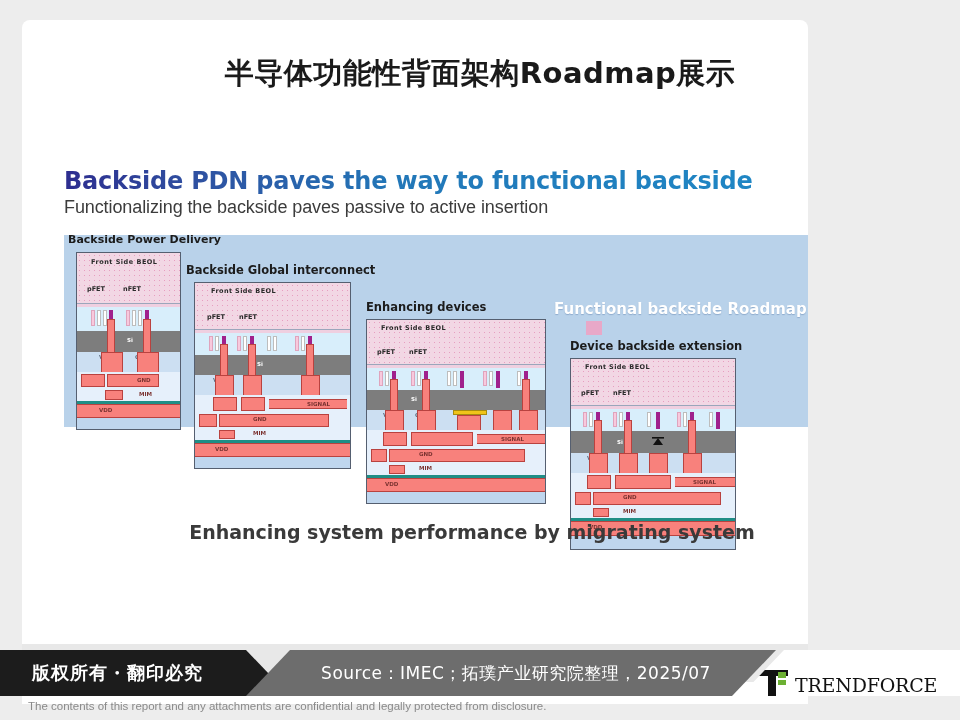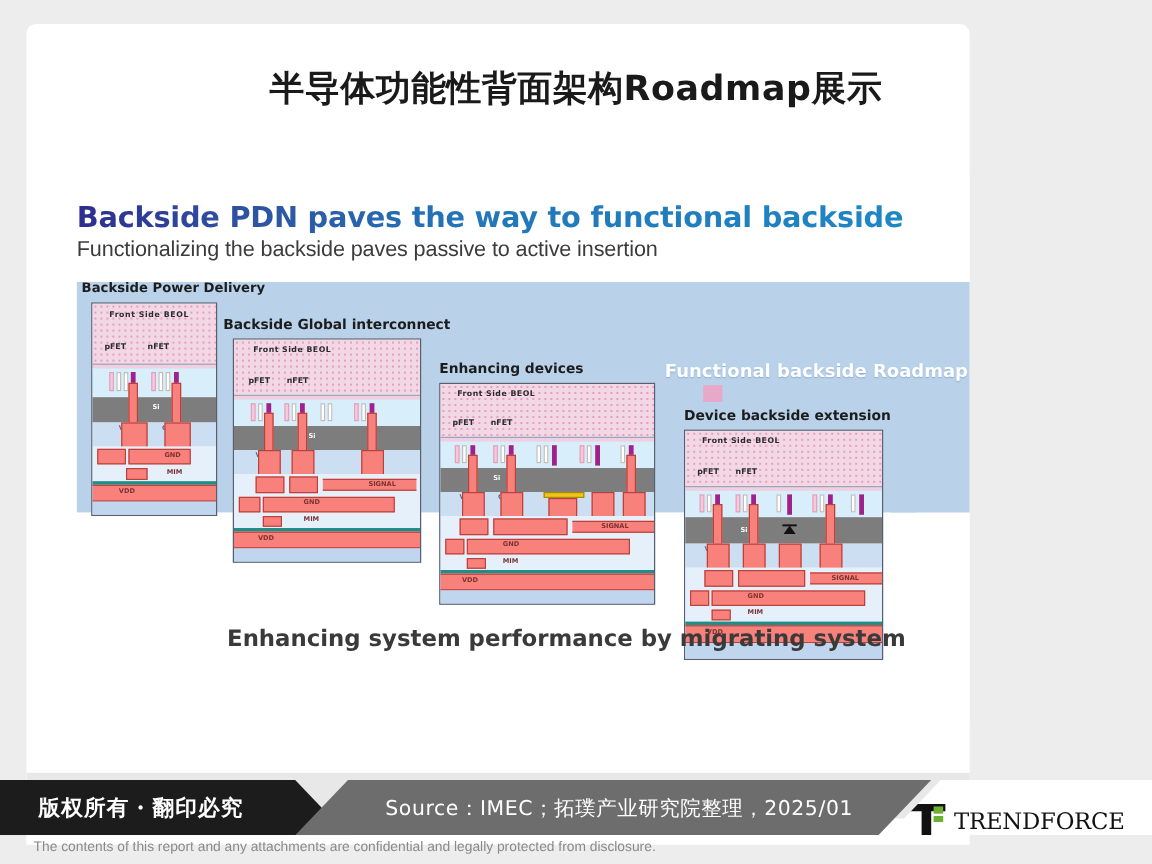--- a/index.html
+++ b/index.html
@@ -400,21 +400,21 @@
   </div>
 
   <div id="footer-strip"></div>
 </div>
 
 <div id="footer-bar">
   <div id="copyright-banner">
     <span id="copyright-text">版权所有・翻印必究</span>
   </div>
   <div id="source-banner">
-    <span id="source-text">Source：IMEC；拓璞产业研究院整理，2025/01</span>
+    <span id="source-text">Source：IMEC；拓璞产业研究院整理，2025/07</span>
   </div>
   <div id="logo-zone">
     <svg id="logo-mark" width="30" height="26" viewBox="0 0 30 26">
       <polygon points="0,0 30,0 30,6 18,6 18,26 10,26 10,6 0,6" fill="#111"></polygon>
       <rect x="20" y="2" width="8" height="6" fill="#6cb033"></rect>
       <rect x="20" y="10" width="8" height="5" fill="#6cb033"></rect>
     </svg>
     <span id="logo-text">TRENDFORCE</span>
   </div>
 </div>

